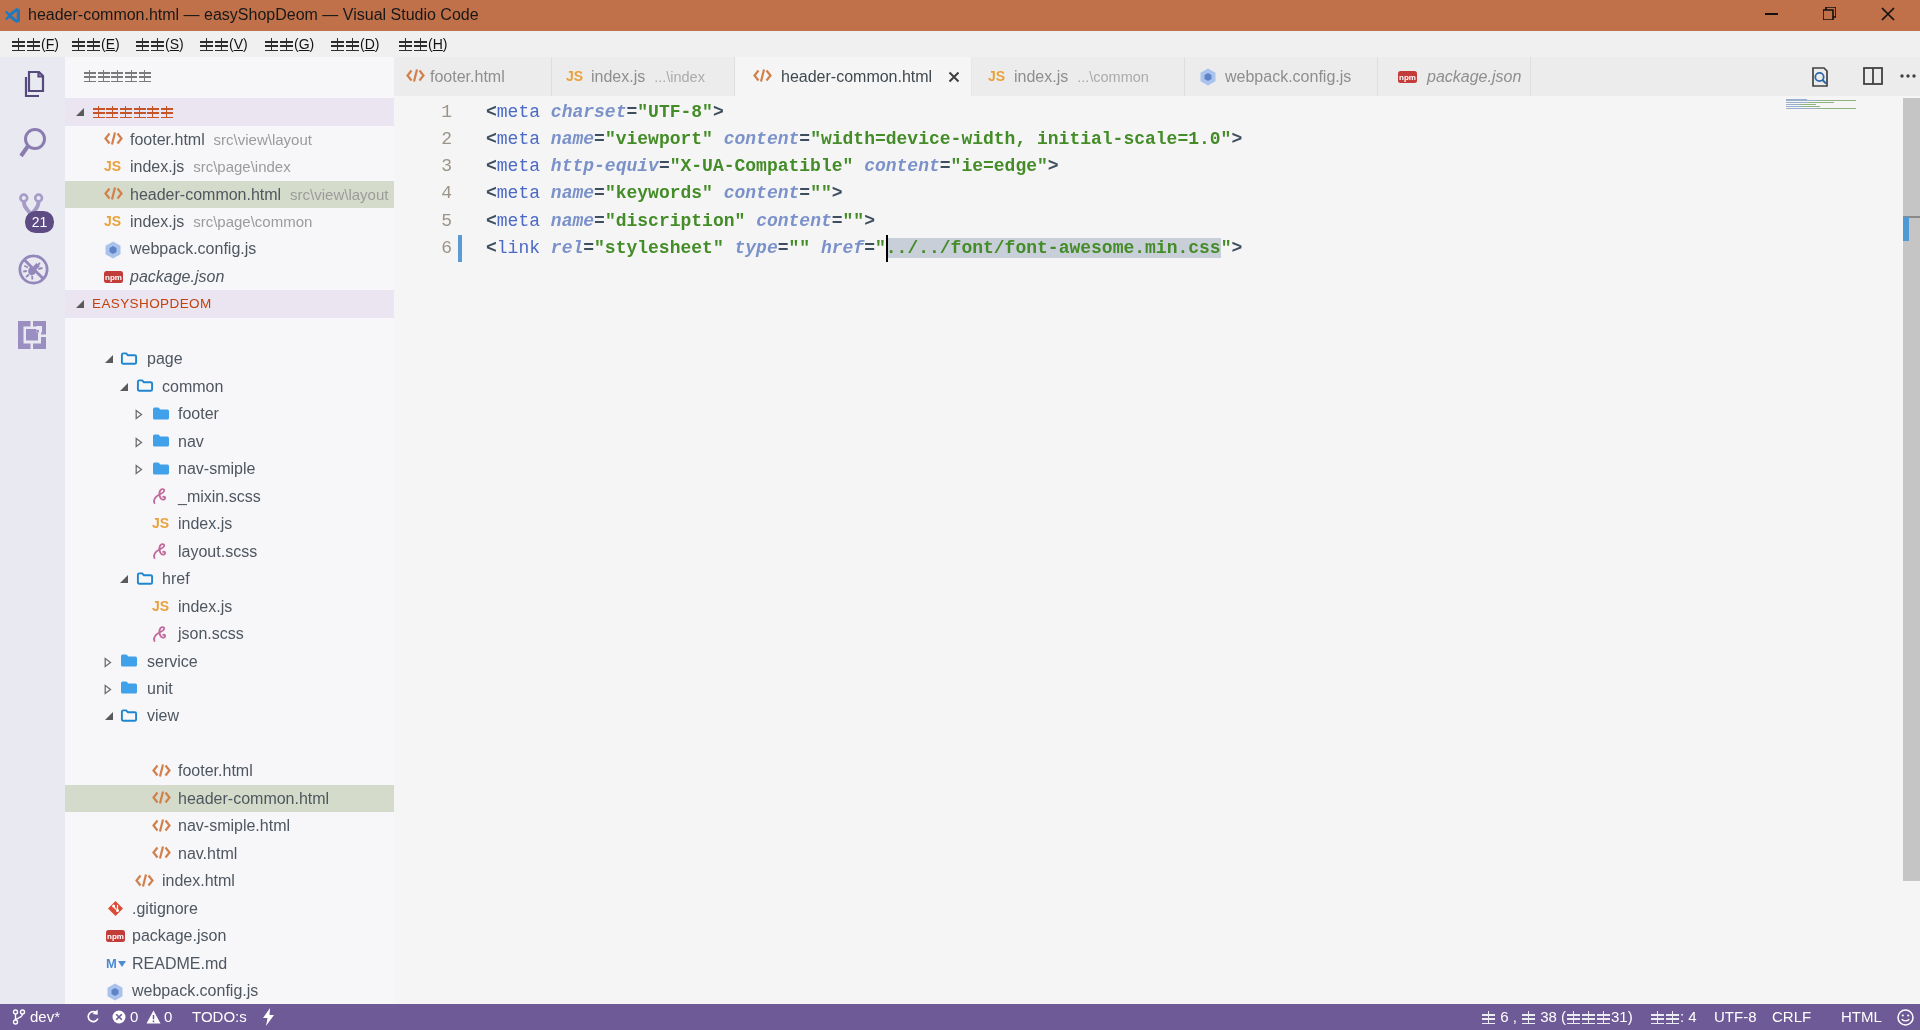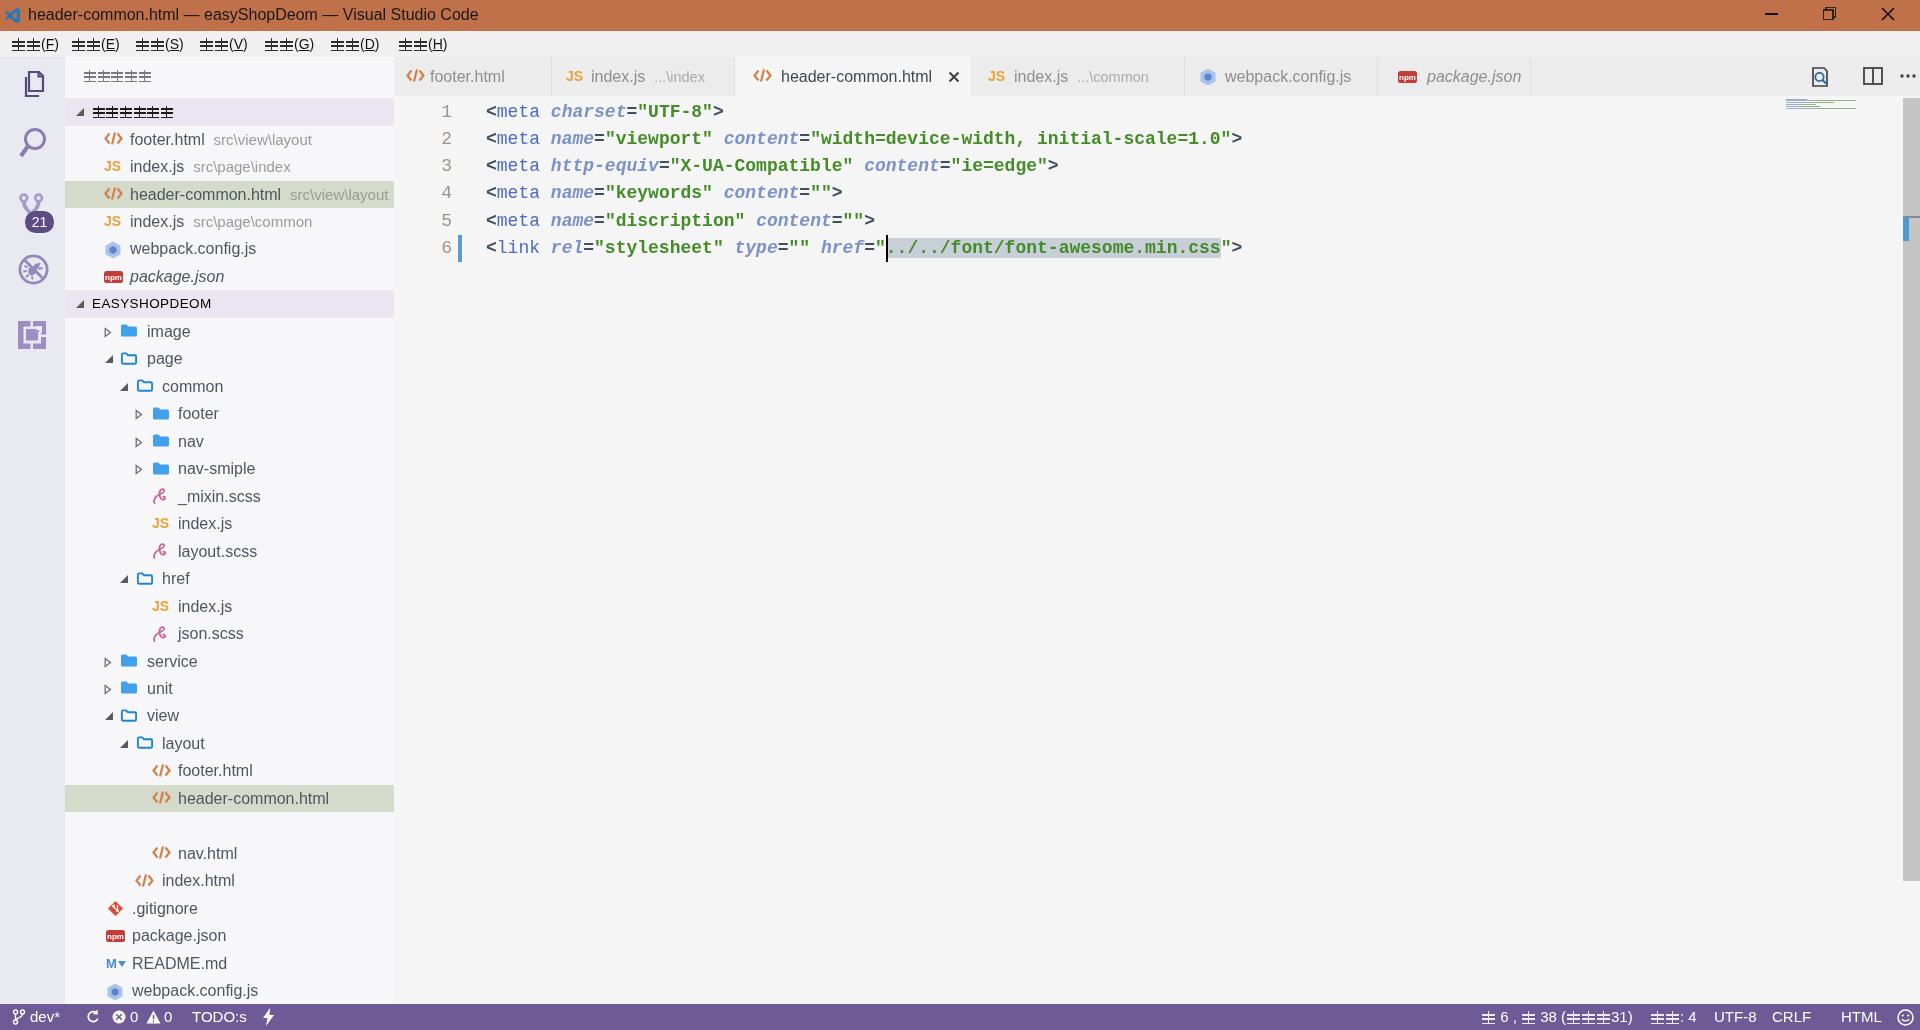--- a/index.html
+++ b/index.html
@@ -12,21 +12,21 @@
 
 #title{left:0;top:0;width:1920px;height:31px;background:#C0714A;color:#181818;font-size:16px}
 #title .txt{position:absolute;left:28px;top:6px;white-space:pre}
 
 #menu{left:0;top:31px;width:1920px;height:26px;background:#F0F0F0;color:#131313;font-size:14px}
 .mi{position:absolute;top:5px}
 
 #act{left:0;top:57px;width:65px;height:947px;background:#E9E9F1}
 
 #side{left:65px;top:57px;width:329px;height:947px;background:#F7F6F9;overflow:hidden}
-.shead{position:absolute;left:0;width:329px;height:27.5px;background:#EBE5F1;line-height:27.5px;color:#000000}
+.shead{position:absolute;left:0;width:329px;height:27.5px;background:#EBE5F1;line-height:27.5px;color:#c2410c}
 .row{position:absolute;left:0;width:329px;height:27.5px;line-height:27.5px;color:#4E5760;font-size:16px;white-space:pre}
 .row.sel{background:#D5DBCA}
 .row .dim{color:#9B9B9B}
 .ric{position:absolute;top:5.5px}
 .tw{position:absolute;top:9px}
 
 #tabs{left:394px;top:57px;width:1526px;height:39px;background:#ECECEC}
 .tab{position:absolute;top:0;height:39px;border-right:1px solid #DEDEDE;color:#8E8E8E;font-size:16px;line-height:39px;white-space:pre}
 .tab.on{background:#F5F5F5;color:#40494F;border-right:1px solid #E7E7E7}
 .tab .dsc{color:#ABABAB;font-size:14.5px}
@@ -133,25 +133,20 @@
     <div class="row" style="top:205.9px"><svg class="ric" style="left:39px;top:8px" width="19" height="12" viewBox="0 0 19 12">
         <rect width="19" height="12" rx="2.5" fill="#C23C3A"></rect>
         <text x="9.5" y="9" font-size="8" font-weight="bold" fill="#fff" text-anchor="middle" font-family="Liberation Sans">npm</text>
       </svg><span style="position:absolute;left:65px"><i>package.json</i></span></div>
     <div class="shead" style="top:233.4px">
       <svg class="tw" style="left:10px;top:9px" width="10" height="10" viewBox="0 0 10 10">
         <path d="M9 1 V9 H1 Z" fill="#5A5A5A"></path>
       </svg>
       <span style="position:absolute;left:27px;font-size:13.5px;letter-spacing:.4px">EASYSHOPDEOM</span>
     </div>
-    <div class="row" style="top:260.8px"><svg class="tw" style="left:39px" width="8" height="11" viewBox="0 0 8 11">
-        <path d="M1.2 1.5 L6.5 5.5 L1.2 9.5 Z" fill="none" stroke="#6E6E6E" stroke-width="1.3"></path>
-      </svg><svg class="ric" style="left:55px" width="18" height="15" viewBox="0 0 18 15">
-        <path d="M1 3.2 Q1 1.6 2.6 1.6 H6.4 L8.4 3.6 H15.4 Q17 3.6 17 5.2 V12 Q17 13.6 15.4 13.6 H2.6 Q1 13.6 1 12 Z" fill="#41A0EA"></path>
-      </svg><span style="position:absolute;left:82px">image</span></div>
     <div class="row" style="top:288.3px"><svg class="tw" style="left:39px" width="10" height="10" viewBox="0 0 10 10">
         <path d="M9 1 V9 H1 Z" fill="#5A5A5A"></path>
       </svg><svg class="ric" style="left:55px" width="18" height="15" viewBox="0 0 18 15">
         <path d="M1.9 3.8 Q1.9 2.4 3.3 2.4 H6.1 L7.9 4.2 H14.7 Q16.1 4.2 16.1 5.6 V11.4 Q16.1 12.8 14.7 12.8 H3.3 Q1.9 12.8 1.9 11.4 Z" fill="none" stroke="#1E86CE" stroke-width="1.9"></path>
       </svg><span style="position:absolute;left:82px">page</span></div>
     <div class="row" style="top:315.8px"><svg class="tw" style="left:54px" width="10" height="10" viewBox="0 0 10 10">
         <path d="M9 1 V9 H1 Z" fill="#5A5A5A"></path>
       </svg><svg class="ric" style="left:71px" width="18" height="15" viewBox="0 0 18 15">
         <path d="M1.9 3.8 Q1.9 2.4 3.3 2.4 H6.1 L7.9 4.2 H14.7 Q16.1 4.2 16.1 5.6 V11.4 Q16.1 12.8 14.7 12.8 H3.3 Q1.9 12.8 1.9 11.4 Z" fill="none" stroke="#1E86CE" stroke-width="1.9"></path>
       </svg><span style="position:absolute;left:97px">common</span></div>
@@ -194,33 +189,32 @@
     <div class="row" style="top:617.9px"><svg class="tw" style="left:39px" width="8" height="11" viewBox="0 0 8 11">
         <path d="M1.2 1.5 L6.5 5.5 L1.2 9.5 Z" fill="none" stroke="#6E6E6E" stroke-width="1.3"></path>
       </svg><svg class="ric" style="left:55px" width="18" height="15" viewBox="0 0 18 15">
         <path d="M1 3.2 Q1 1.6 2.6 1.6 H6.4 L8.4 3.6 H15.4 Q17 3.6 17 5.2 V12 Q17 13.6 15.4 13.6 H2.6 Q1 13.6 1 12 Z" fill="#41A0EA"></path>
       </svg><span style="position:absolute;left:82px">unit</span></div>
     <div class="row" style="top:645.4px"><svg class="tw" style="left:39px" width="10" height="10" viewBox="0 0 10 10">
         <path d="M9 1 V9 H1 Z" fill="#5A5A5A"></path>
       </svg><svg class="ric" style="left:55px" width="18" height="15" viewBox="0 0 18 15">
         <path d="M1.9 3.8 Q1.9 2.4 3.3 2.4 H6.1 L7.9 4.2 H14.7 Q16.1 4.2 16.1 5.6 V11.4 Q16.1 12.8 14.7 12.8 H3.3 Q1.9 12.8 1.9 11.4 Z" fill="none" stroke="#1E86CE" stroke-width="1.9"></path>
       </svg><span style="position:absolute;left:82px">view</span></div>
-    <div class="row" style="top:672.9px"><svg class="tw" style="left:54px" width="10" height="10" viewBox="0 0 10 10">
-        <path d="M9 1 V9 H1 Z" fill="#5A5A5A"></path>
-      </svg><svg class="ric" style="left:71px" width="18" height="15" viewBox="0 0 18 15">
-        <path d="M1.9 3.8 Q1.9 2.4 3.3 2.4 H6.1 L7.9 4.2 H14.7 Q16.1 4.2 16.1 5.6 V11.4 Q16.1 12.8 14.7 12.8 H3.3 Q1.9 12.8 1.9 11.4 Z" fill="none" stroke="#1E86CE" stroke-width="1.9"></path>
-      </svg><span style="position:absolute;left:97px">layout</span></div>
     <div class="row" style="top:700.3px"><svg class="ric" style="left:87px" width="19" height="15" viewBox="0 0 19 15">
         <path d="M5.5 2.5 L1.5 7.5 L5.5 12.5 M13.5 2.5 L17.5 7.5 L13.5 12.5" fill="none" stroke="#D2804B" stroke-width="2.2"></path>
         <path d="M11 1.5 L8 13.5" stroke="#D2804B" stroke-width="2.2"></path>
       </svg><span style="position:absolute;left:113px">footer.html</span></div>
     <div class="row sel" style="top:727.8px"><svg class="ric" style="left:87px" width="19" height="15" viewBox="0 0 19 15">
         <path d="M5.5 2.5 L1.5 7.5 L5.5 12.5 M13.5 2.5 L17.5 7.5 L13.5 12.5" fill="none" stroke="#D2804B" stroke-width="2.2"></path>
         <path d="M11 1.5 L8 13.5" stroke="#D2804B" stroke-width="2.2"></path>
       </svg><span style="position:absolute;left:113px">header-common.html</span></div>
+    <div class="row" style="top:755.3px"><svg class="ric" style="left:87px" width="19" height="15" viewBox="0 0 19 15">
+        <path d="M5.5 2.5 L1.5 7.5 L5.5 12.5 M13.5 2.5 L17.5 7.5 L13.5 12.5" fill="none" stroke="#D2804B" stroke-width="2.2"></path>
+        <path d="M11 1.5 L8 13.5" stroke="#D2804B" stroke-width="2.2"></path>
+      </svg><span style="position:absolute;left:113px">nav-smiple.html</span></div>
     <div class="row" style="top:810.2px"><svg class="ric" style="left:70px" width="19" height="15" viewBox="0 0 19 15">
         <path d="M5.5 2.5 L1.5 7.5 L5.5 12.5 M13.5 2.5 L17.5 7.5 L13.5 12.5" fill="none" stroke="#D2804B" stroke-width="2.2"></path>
         <path d="M11 1.5 L8 13.5" stroke="#D2804B" stroke-width="2.2"></path>
       </svg><span style="position:absolute;left:97px">index.html</span></div>
     <div class="row" style="top:782.7px"><svg class="ric" style="left:87px" width="19" height="15" viewBox="0 0 19 15">
         <path d="M5.5 2.5 L1.5 7.5 L5.5 12.5 M13.5 2.5 L17.5 7.5 L13.5 12.5" fill="none" stroke="#D2804B" stroke-width="2.2"></path>
         <path d="M11 1.5 L8 13.5" stroke="#D2804B" stroke-width="2.2"></path>
       </svg><span style="position:absolute;left:113px">nav.html</span></div>
     <div class="row" style="top:837.7px"><svg class="ric" style="left:41px;top:4px" width="19" height="19" viewBox="0 0 19 19">
         <rect x="4.2" y="4.2" width="10.6" height="10.6" fill="#DC4B33" transform="rotate(45 9.5 9.5)"></rect>

